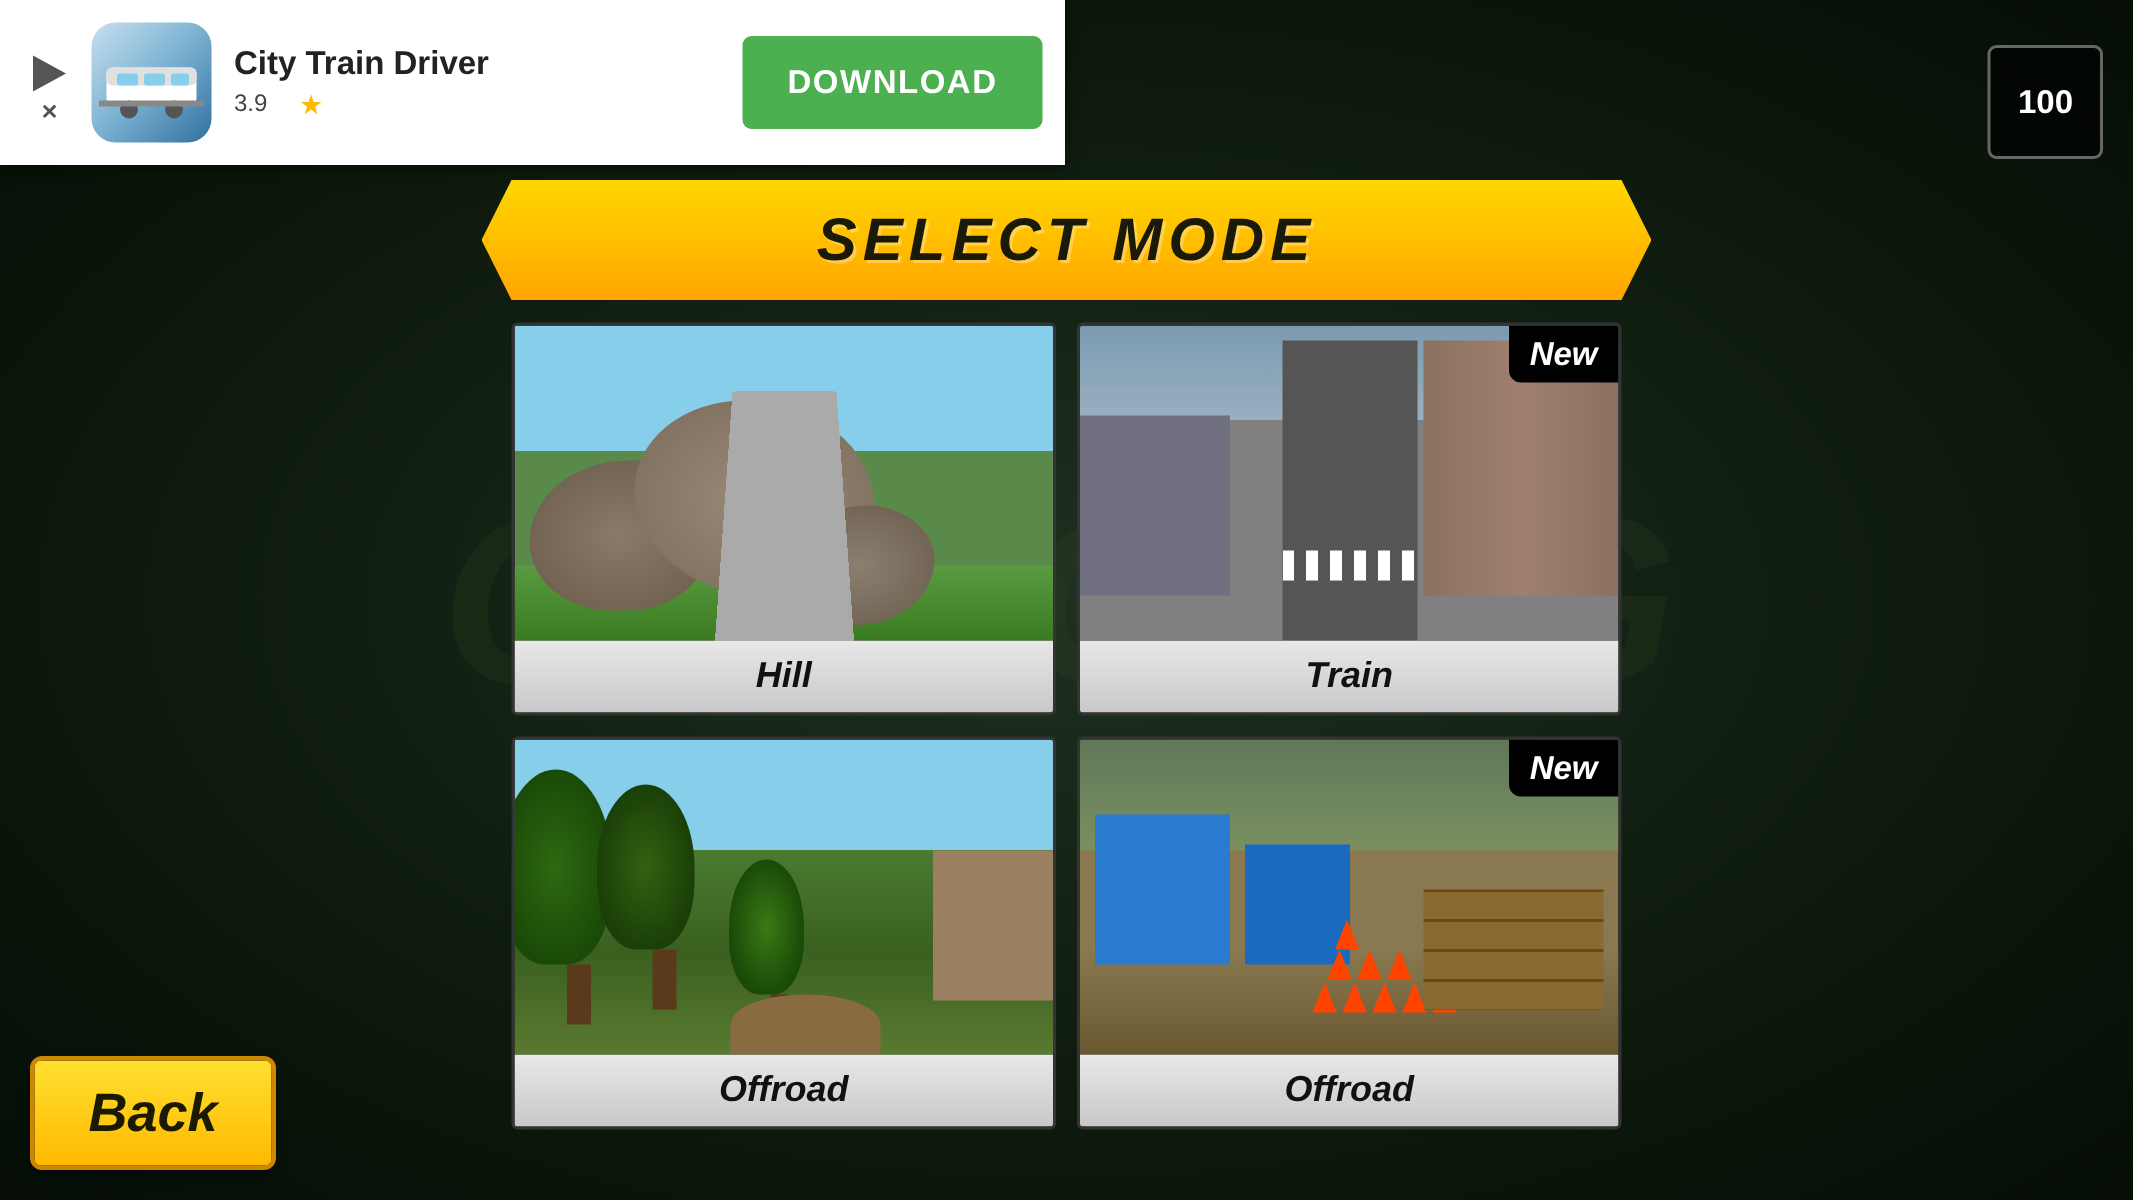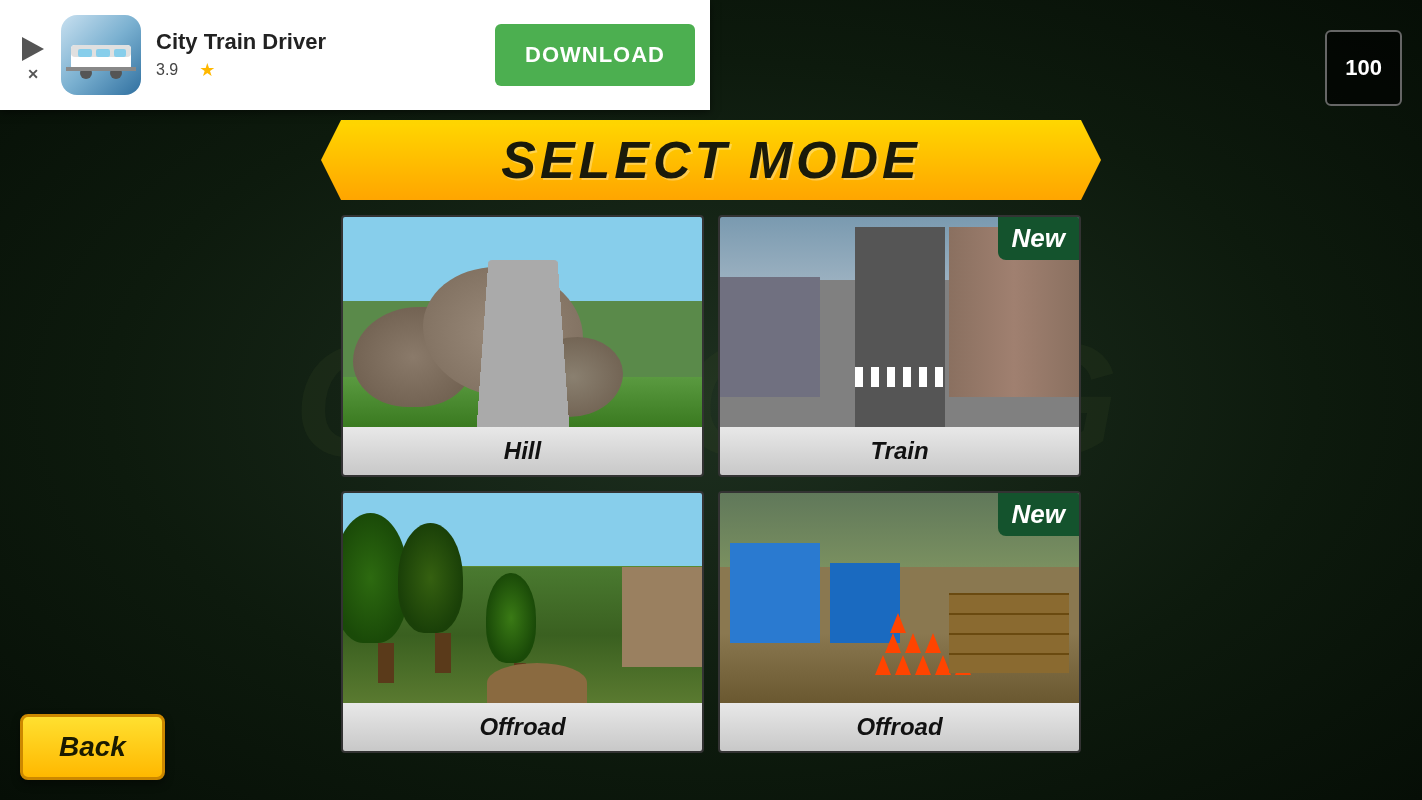--- a/index.html
+++ b/index.html
@@ -167,21 +167,21 @@
       position: absolute;
       inset: 0;
       background: linear-gradient(to bottom, #FFD700 0%, #FFA500 100%);
       clip-path: polygon(20px 0%, calc(100% - 20px) 0%, 100% 50%, calc(100% - 20px) 100%, 20px 100%, 0% 50%);
       border-radius: 4px;
     }
 
     .mode-header-text {
       position: relative;
       z-index: 1;
-      font-size: 52px;
+      font-size: 40px;
       font-weight: 900;
       color: #1a1a0a;
       letter-spacing: 4px;
       text-transform: uppercase;
       font-style: italic;
       text-shadow: 2px 2px 0px rgba(255,255,255,0.3);
     }
 
     
     .mode-grid {
@@ -435,23 +435,23 @@
       right: 0;
       height: 70px;
       background: linear-gradient(to bottom, #8a7850 0%, #6a5830 100%);
     }
 
     
     .new-badge {
       position: absolute;
       top: 0;
       right: 0;
-      background: #14532d;
+      background: #000000;
       color: white;
-      font-size: 26px;
+      font-size: 22px;
       font-weight: bold;
       font-style: italic;
       padding: 6px 14px;
       border-radius: 0 0 0 8px;
       z-index: 2;
       text-align: right;
     }
 
     
     .mode-label {
@@ -469,21 +469,21 @@
 
     
     .back-button {
       position: absolute;
       bottom: 20px;
       left: 20px;
       background: linear-gradient(to bottom, #FFE030 0%, #FFB800 100%);
       border: 3px solid #CC8800;
       border-radius: 8px;
       padding: 14px 36px;
-      font-size: 28px;
+      font-size: 36px;
       font-weight: 900;
       font-style: italic;
       color: #1a1a00;
       cursor: pointer;
       z-index: 10;
       box-shadow: 0 4px 8px rgba(0,0,0,0.4);
     }
   </style>
 </head>
 <body>

